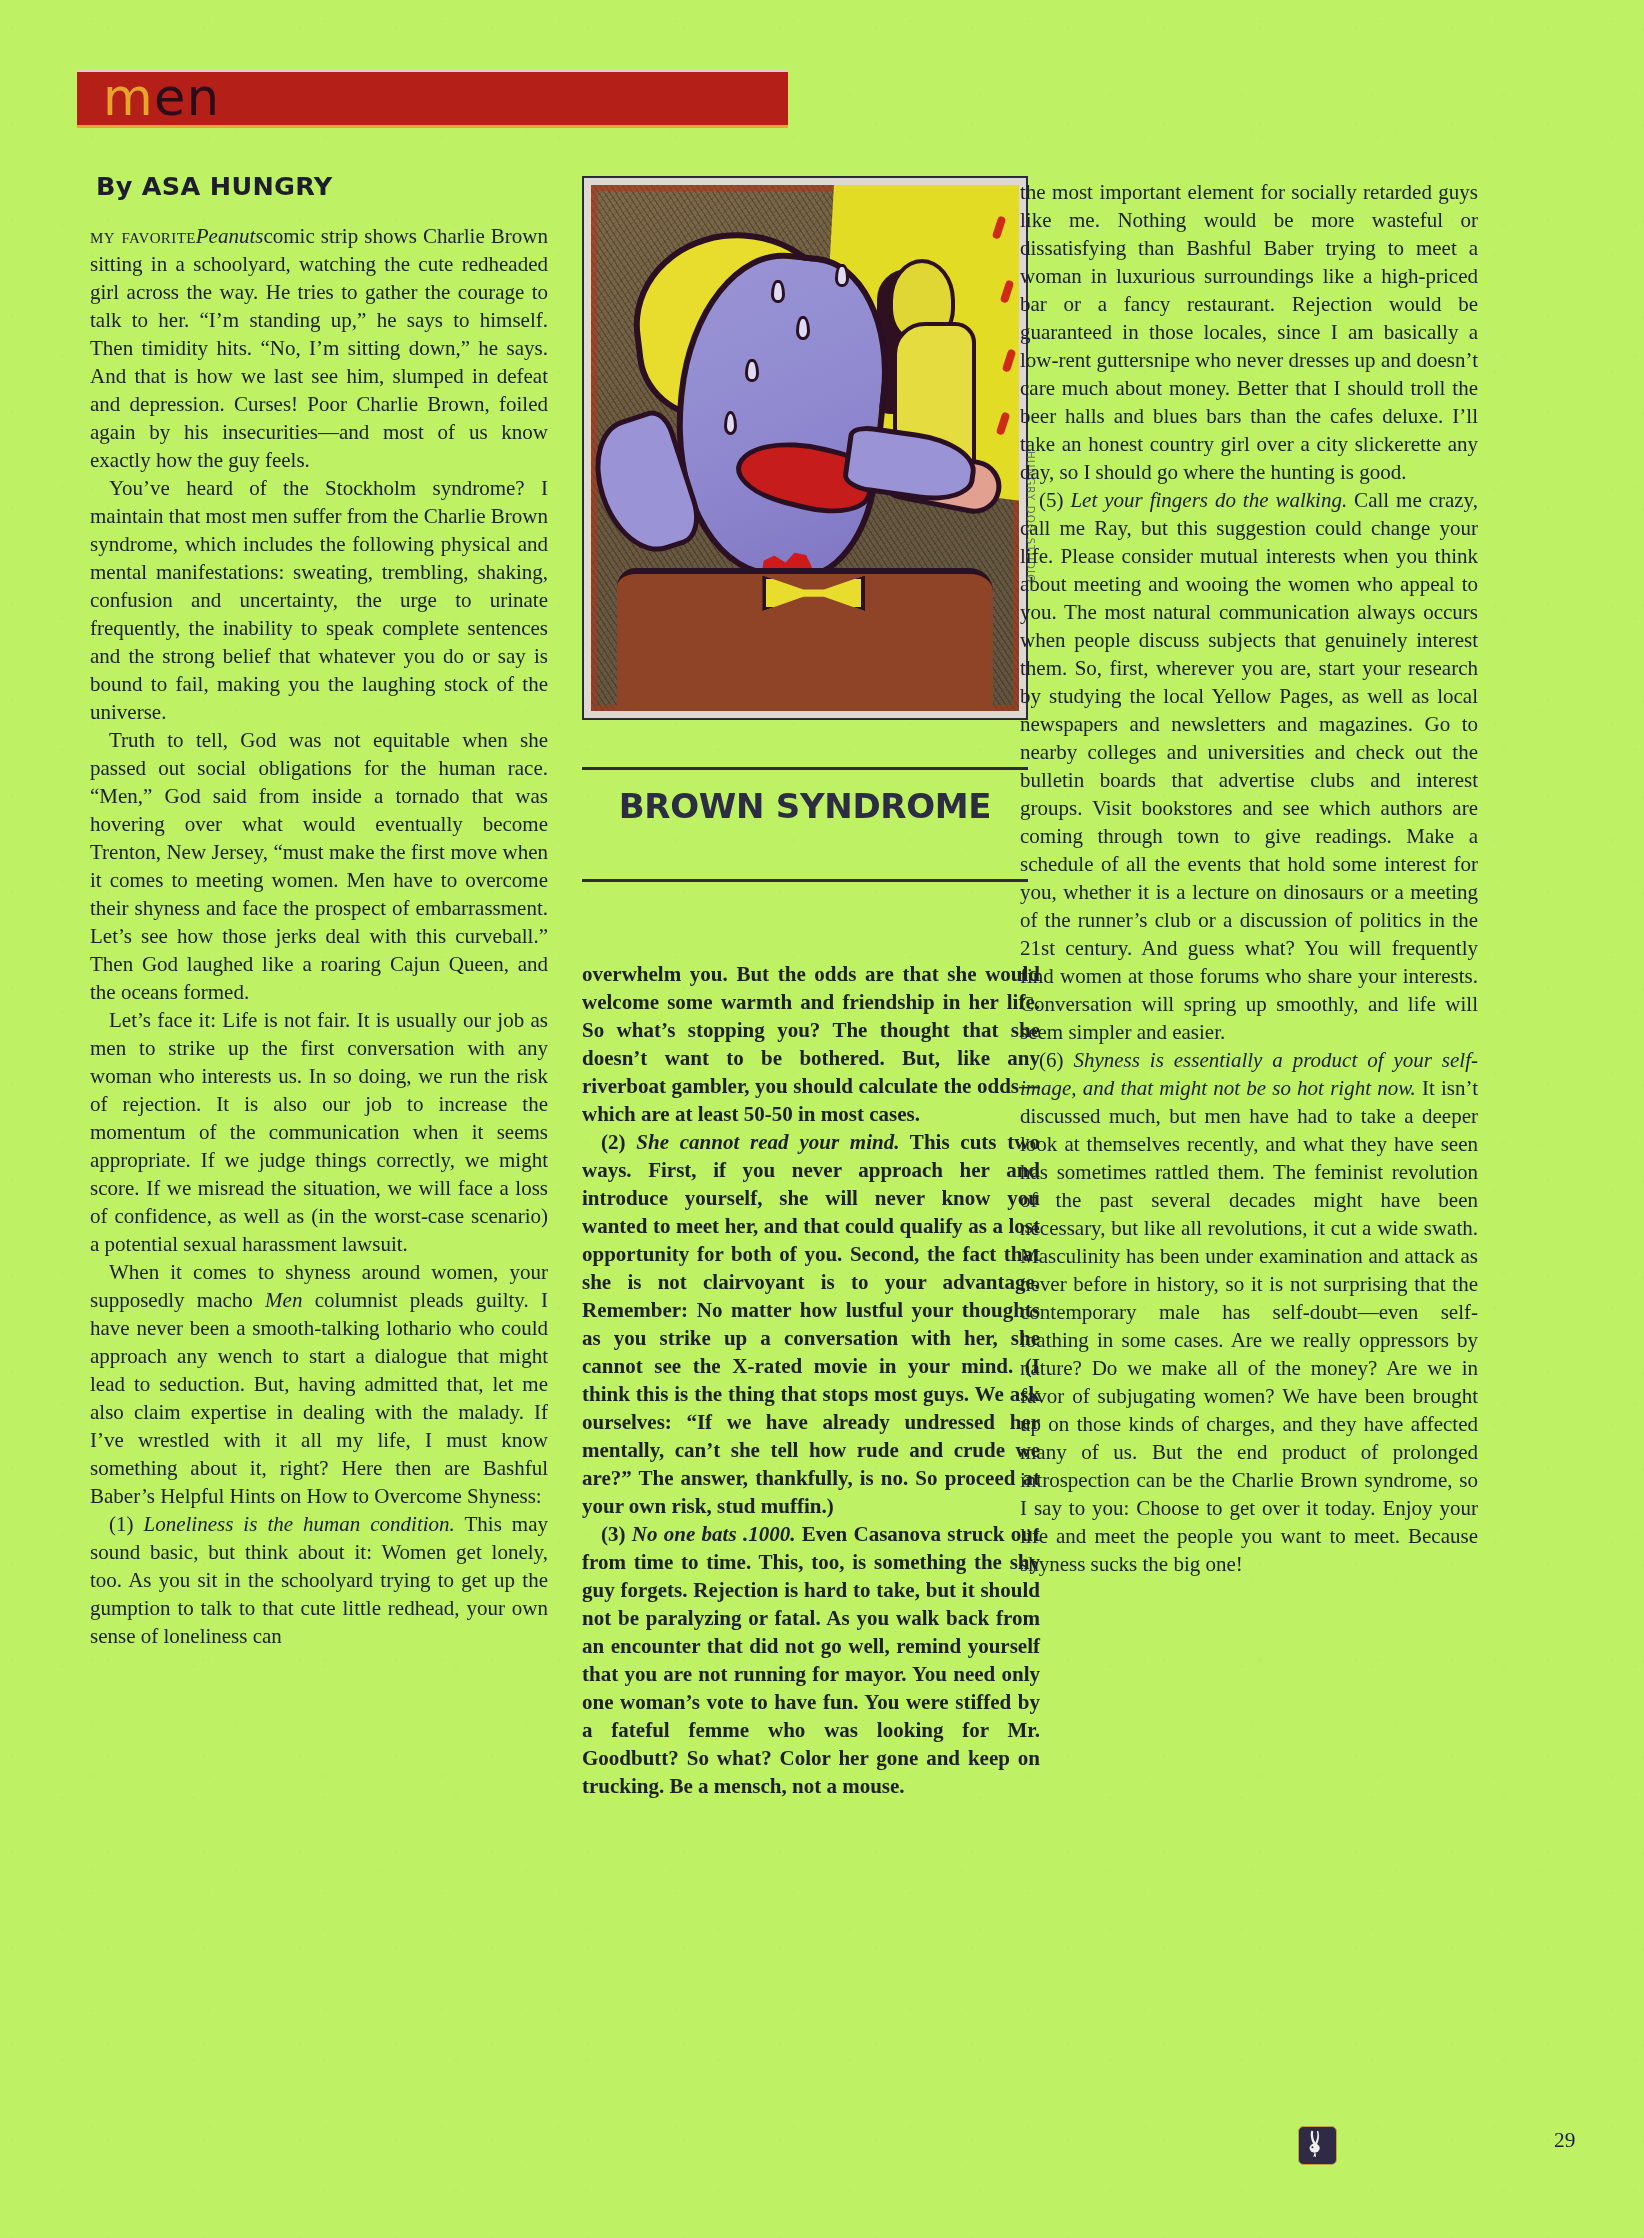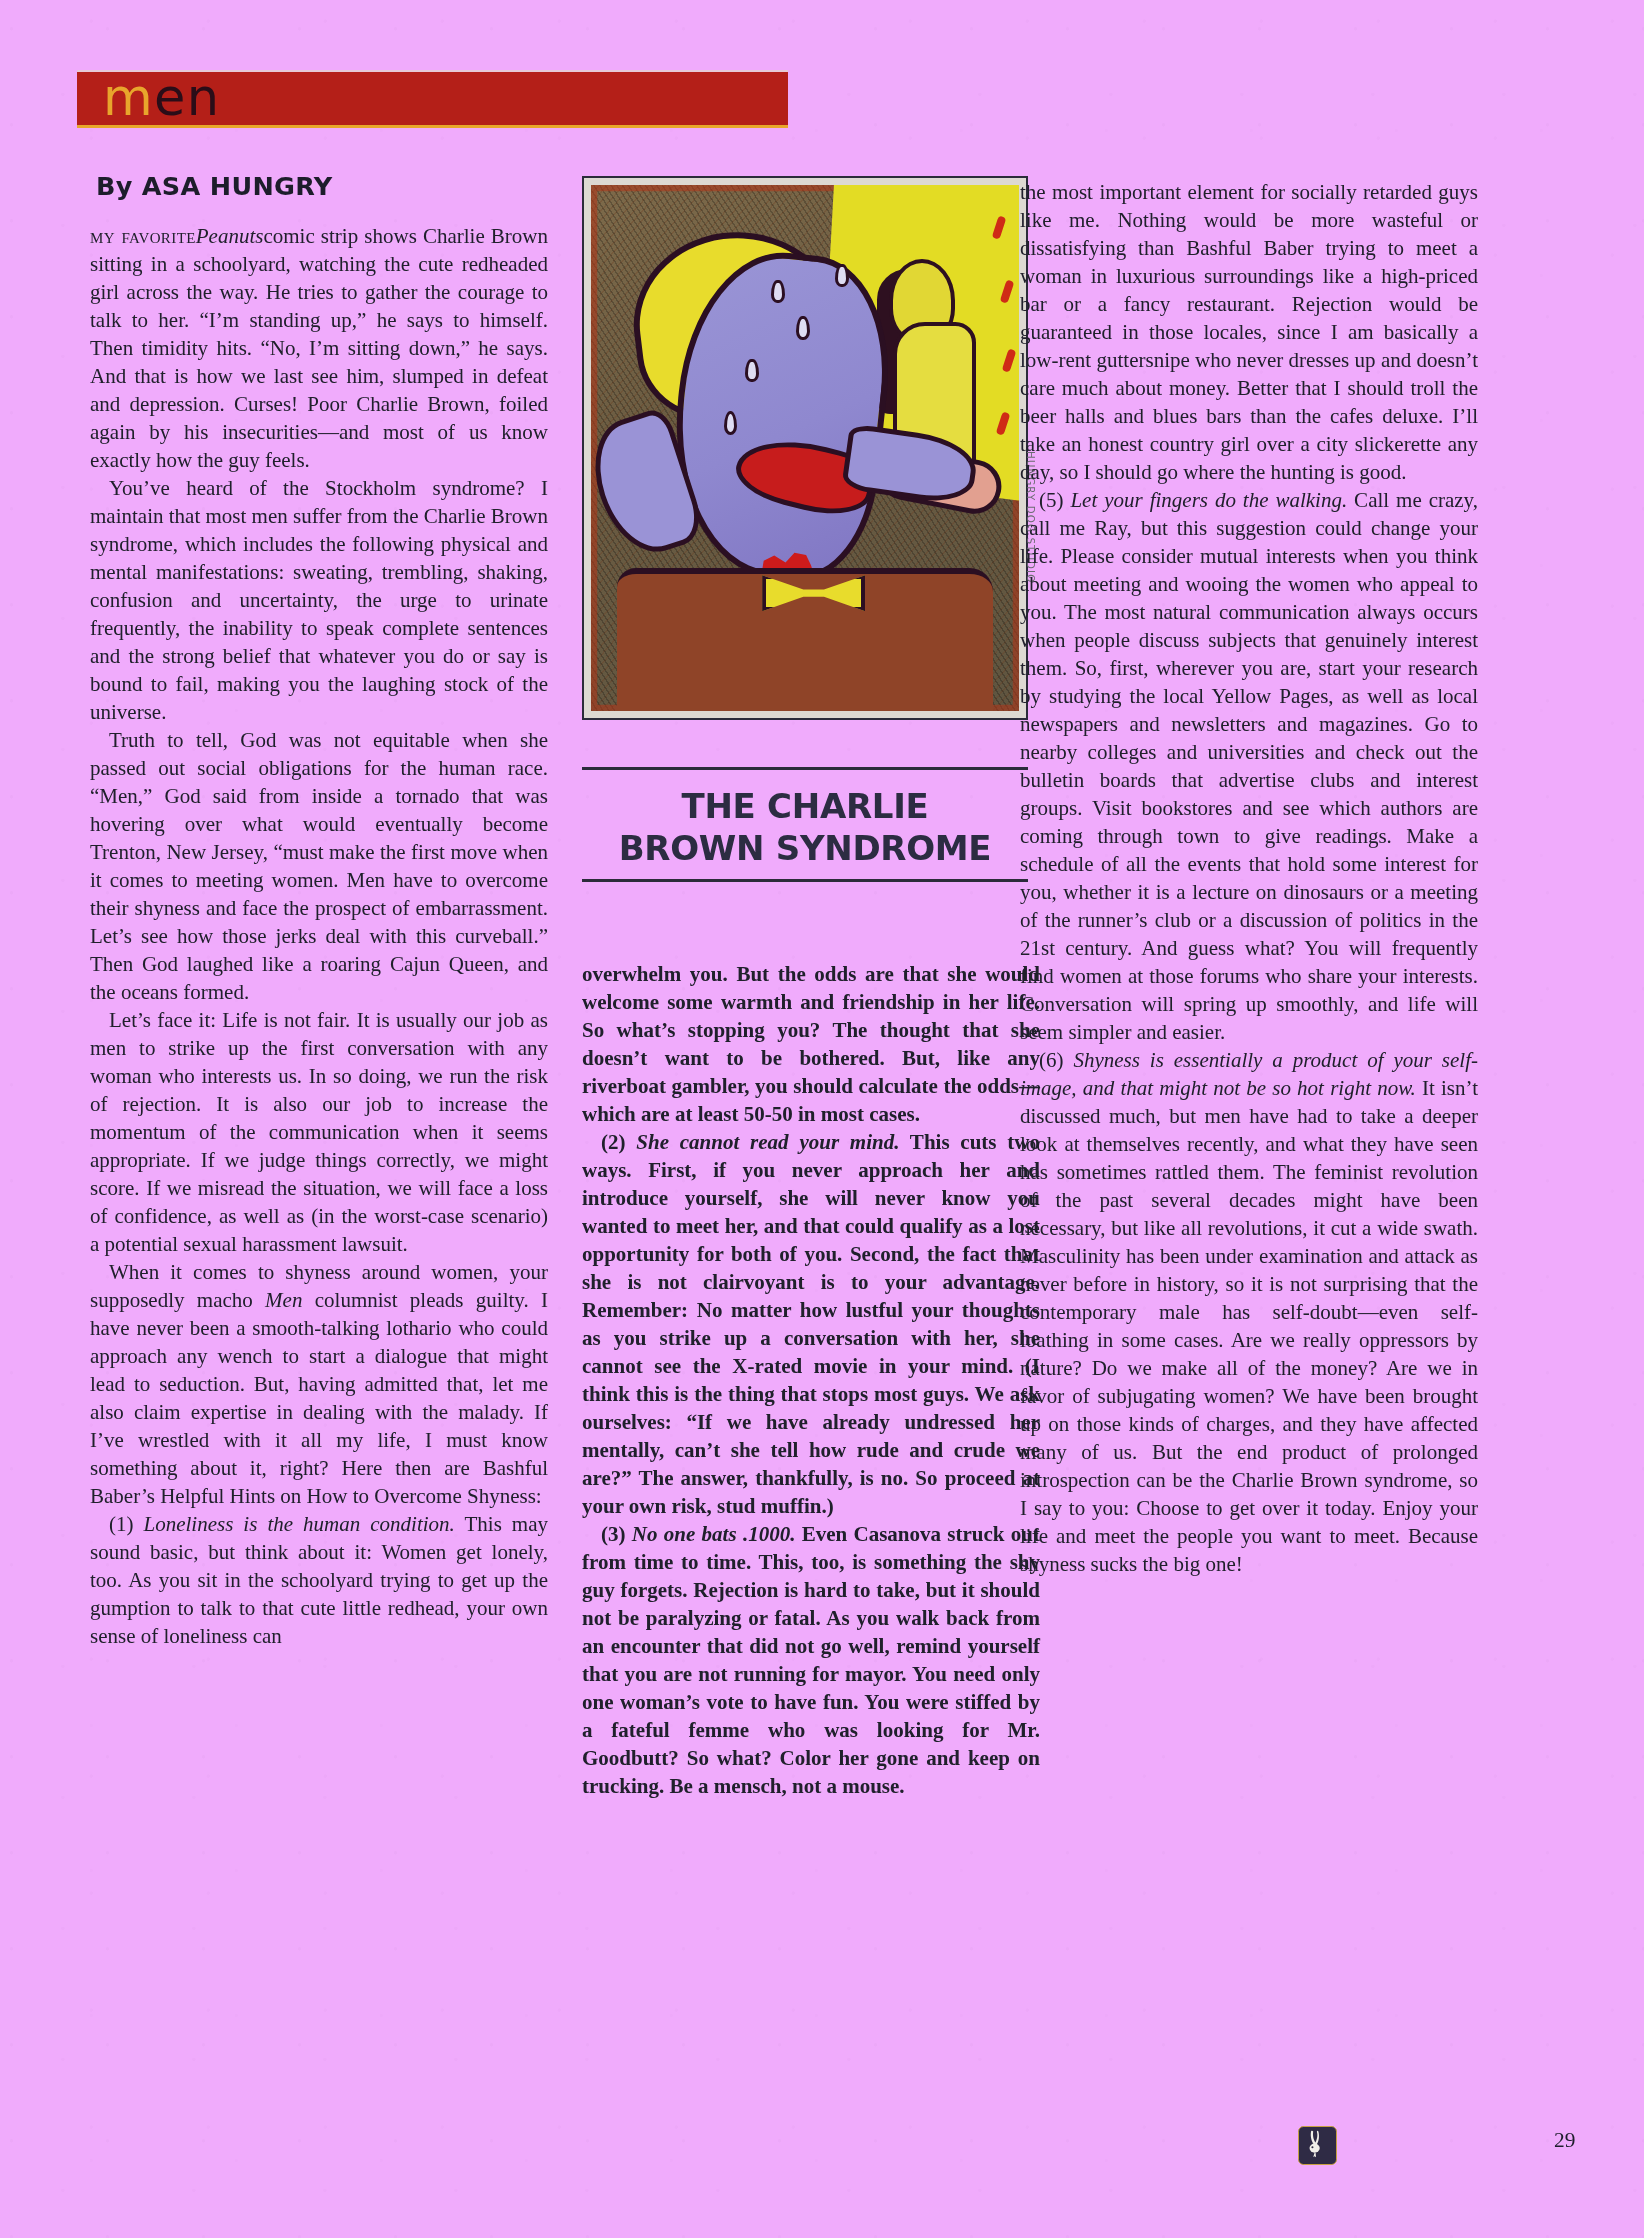--- a/index.html
+++ b/index.html
@@ -5,21 +5,21 @@
 <style>
   html, body {
     margin: 0;
     padding: 0;
     background: #b9b7b2;
   }
   .page {
     position: relative;
     width: 1645px;
     height: 2239px;
-    background: #f0abfc;
+    background: #bef264;
     overflow: hidden;
     font-family: "Liberation Serif", "DejaVu Serif", serif;
     color: #20202c;
     box-sizing: border-box;
   }
   
   .paper-grain {
     position: absolute;
     inset: 0;
     pointer-events: none;
@@ -369,21 +369,20 @@
       <div class="illo-hand right"></div>
 
       <div class="illo-jacket"></div>
       <div class="illo-bowtie"></div>
     </div>
   </div>
   <div class="illo-credit">HUNGRY DOG STUDIO</div>
 
   <div class="rule rule-top"></div>
   <div class="headline">
-    <span>THE CHARLIE</span>
     <span>BROWN SYNDROME</span>
   </div>
   <div class="rule rule-bottom"></div>
 
   <div class="col col-left" id="col-left">
       <p class="first"><span class="smallcaps">my favorite</span><i>Peanuts</i><span>comic strip shows Charlie Brown sitting in a schoolyard, watching the cute redheaded girl across the way. He tries to gather the courage to talk to her. “I’m standing up,” he says to himself. Then timidity hits. “No, I’m sitting down,” he says. And that is how we last see him, slumped in defeat and depression. Curses! Poor Charlie Brown, foiled again by his insecurities—and most of us know exactly how the guy feels.</span></p>
       <p><span>You’ve heard of the Stockholm syndrome? I maintain that most men suffer from the Charlie Brown syndrome, which includes the following physical and mental manifestations: sweating, trembling, shaking, confusion and uncertainty, the urge to urinate frequently, the inability to speak complete sentences and the strong belief that whatever you do or say is bound to fail, making you the laughing stock of the universe.</span></p>
       <p><span>Truth to tell, God was not equitable when she passed out social obligations for the human race. “Men,” God said from inside a tornado that was hovering over what would eventually become Trenton, New Jersey, “must make the first move when it comes to meeting women. Men have to overcome their shyness and face the prospect of embarrassment. Let’s see how those jerks deal with this curveball.” Then God laughed like a roaring Cajun Queen, and the oceans formed.</span></p>
       <p><span>Let’s face it: Life is not fair. It is usually our job as men to strike up the first conversation with any woman who interests us. In so doing, we run the risk of rejection. It is also our job to increase the momentum of the communication when it seems appropriate. If we judge things correctly, we might score. If we misread the situation, we will face a loss of confidence, as well as (in the worst-case scenario) a potential sexual harassment lawsuit.</span></p>
       <p><span>When it comes to shyness around women, your supposedly macho </span><i>Men</i><span> columnist pleads guilty. I have never been a smooth-talking lothario who could approach any wench to start a dialogue that might lead to seduction. But, having admitted that, let me also claim expertise in dealing with the malady. If I’ve wrestled with it all my life, I must know something about it, right? Here then are Bashful Baber’s Helpful Hints on How to Overcome Shyness:</span></p>

